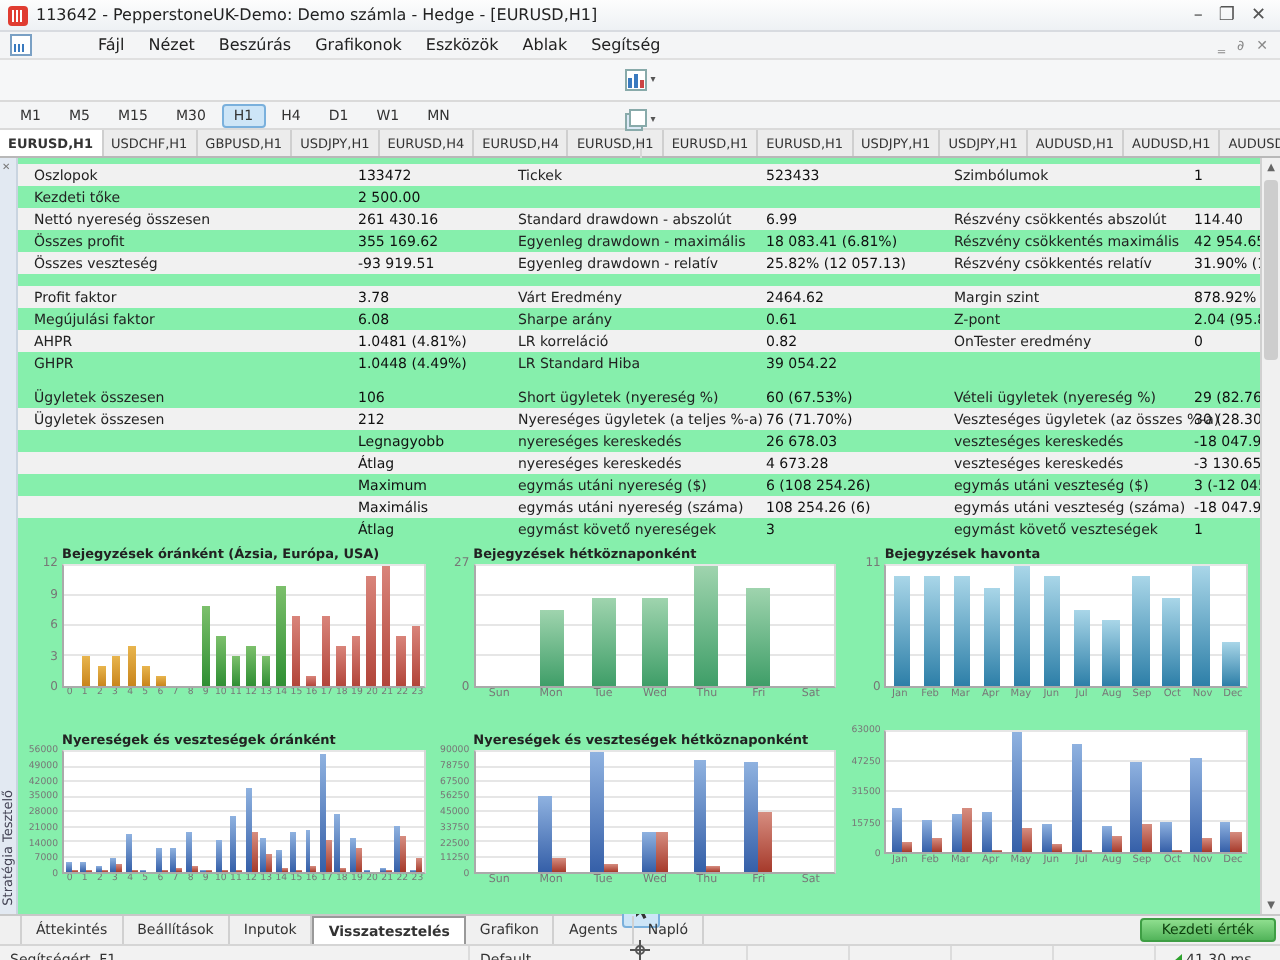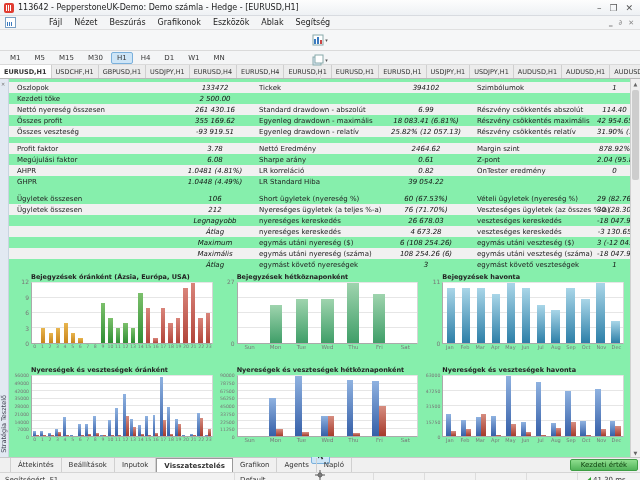--- a/index.html
+++ b/index.html
@@ -45,21 +45,21 @@
   .sidestrip .pin{position:absolute;top:2px;left:1px;font-size:5px;color:#777;}
   .vlabel{position:absolute;bottom:4px;left:0;width:8px;font-size:6.5px;color:#445;
           writing-mode:vertical-rl;transform:rotate(180deg);white-space:nowrap;}
   .content{flex:1;overflow:hidden;}
   
   .stats{padding-top:3px;}
   .srow{display:grid;grid-template-columns:170px 72px 132px 86px 128px 35px;height:11px;align-items:center;font-size:7px;}
   .srow.shade{background:#f1f1f1;}
   .srow span{white-space:nowrap;overflow:visible;}
   .s-l{padding-left:8px;color:#222;}
-  .s-v{text-align:center;color:#111;font-style:italic;}
+  .s-v{text-align:left;color:#111;}
   .sgap{height:6px;}
   
   .charts-grid{display:grid;grid-template-columns:1fr 1fr 1fr;grid-template-rows:93px 93px;padding:0 2px;}
   .chart-cell{position:relative;padding:2px 4px 0 2px;}
   .ctitle{font-size:6.5px;font-weight:bold;color:#222;margin:1px 0 1px 18px;white-space:nowrap;}
   .cbody{display:flex;height:62px;}
   .gutter{width:18px;position:relative;flex:none;}
   .ylab{position:absolute;right:2px;color:#777;transform:translateY(3px);}
   .plot{flex:1;position:relative;border:1px solid #d6d6d6;border-left:1px solid #aaa;border-bottom:1px solid #aaa;background:#fff;}
   .grid{position:absolute;left:0;right:0;height:1px;background:#e6e6e6;}
@@ -332,21 +332,21 @@
     <div class="sidestrip">
       <span class="pin">✕</span>
       <div class="vlabel">Stratégia Tesztelő</div>
     </div>
     <div class="content">
       <div class="stats" id="stats">
           <div class="srow shade">
             <span class="s-l">Oszlopok</span>
             <span class="s-v">133472</span>
             <span class="s-l">Tickek</span>
-            <span class="s-v">394102</span>
+            <span class="s-v">523433</span>
             <span class="s-l">Szimbólumok</span>
             <span class="s-v">1</span>
           </div>
           <div class="srow">
             <span class="s-l">Kezdeti tőke</span>
             <span class="s-v">2 500.00</span>
             <span class="s-l"></span>
             <span class="s-v"></span>
             <span class="s-l"></span>
             <span class="s-v"></span>
@@ -372,21 +372,21 @@
             <span class="s-v">-93 919.51</span>
             <span class="s-l">Egyenleg drawdown - relatív</span>
             <span class="s-v">25.82% (12 057.13)</span>
             <span class="s-l">Részvény csökkentés relatív</span>
             <span class="s-v">31.90% (16 407.98)</span>
           </div>
           <div class="sgap"></div>
           <div class="srow shade">
             <span class="s-l">Profit faktor</span>
             <span class="s-v">3.78</span>
-            <span class="s-l">Nettó Eredmény</span>
+            <span class="s-l">Várt Eredmény</span>
             <span class="s-v">2464.62</span>
             <span class="s-l">Margin szint</span>
             <span class="s-v">878.92%</span>
           </div>
           <div class="srow">
             <span class="s-l">Megújulási faktor</span>
             <span class="s-v">6.08</span>
             <span class="s-l">Sharpe arány</span>
             <span class="s-v">0.61</span>
             <span class="s-l">Z-pont</span>
@@ -898,21 +898,20 @@
               <span>Sun</span>
               <span>Mon</span>
               <span>Tue</span>
               <span>Wed</span>
               <span>Thu</span>
               <span>Fri</span>
               <span>Sat</span>
             </div>
           </div>
           <div class="chart-cell">
-            <div class="ctitle">Nyereségek és veszteségek havonta</div>
             <div class="cbody">
               <div class="gutter">
                 <div class="ylab" style="bottom: 0%; font-size: 4.6px;">0</div>
                 <div class="ylab" style="bottom: 25%; font-size: 4.6px;">15750</div>
                 <div class="ylab" style="bottom: 50%; font-size: 4.6px;">31500</div>
                 <div class="ylab" style="bottom: 75%; font-size: 4.6px;">47250</div>
                 <div class="ylab" style="bottom: 100%; font-size: 4.6px;">63000</div>
               </div>
               <div class="plot">
                 <div class="grid" style="bottom: 25%;"></div>

